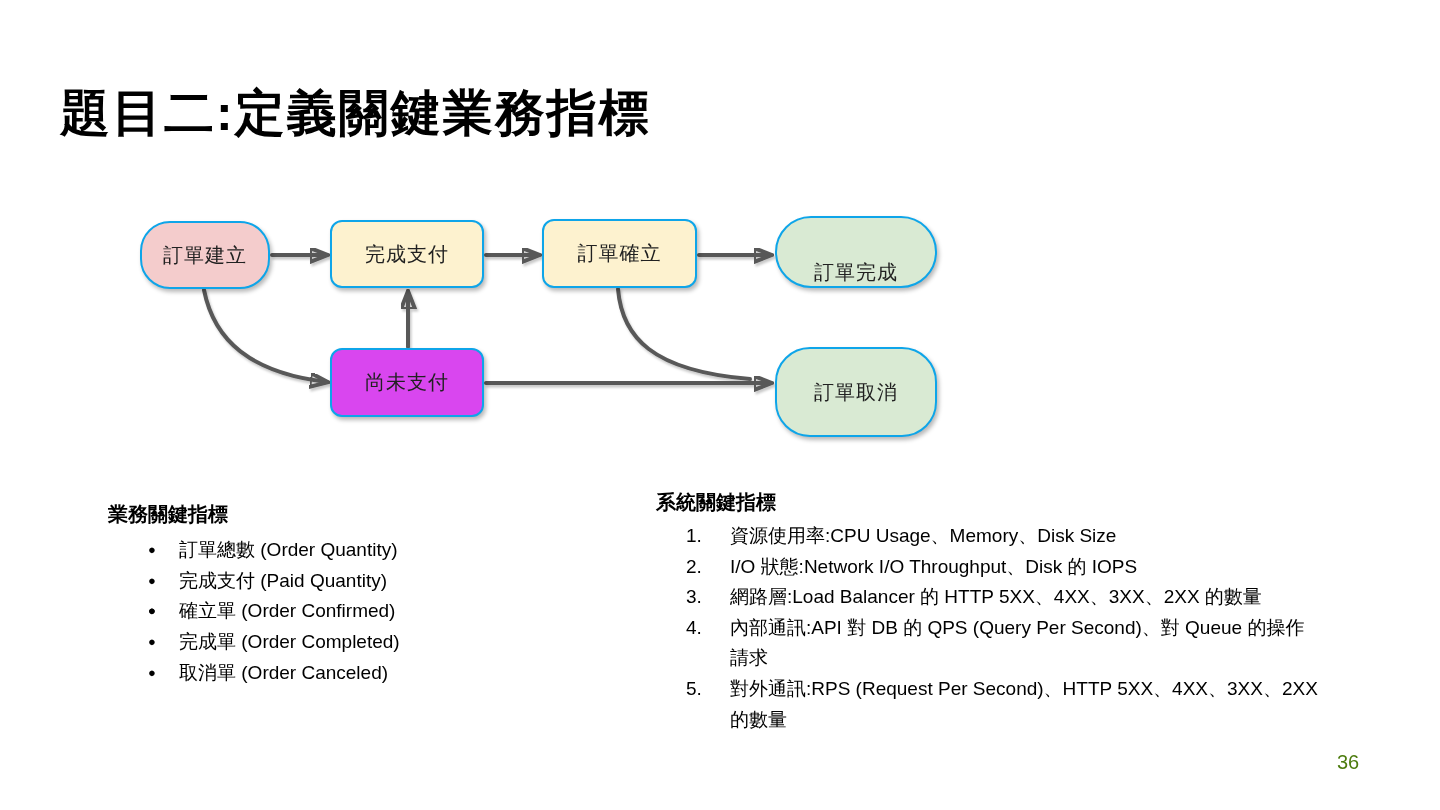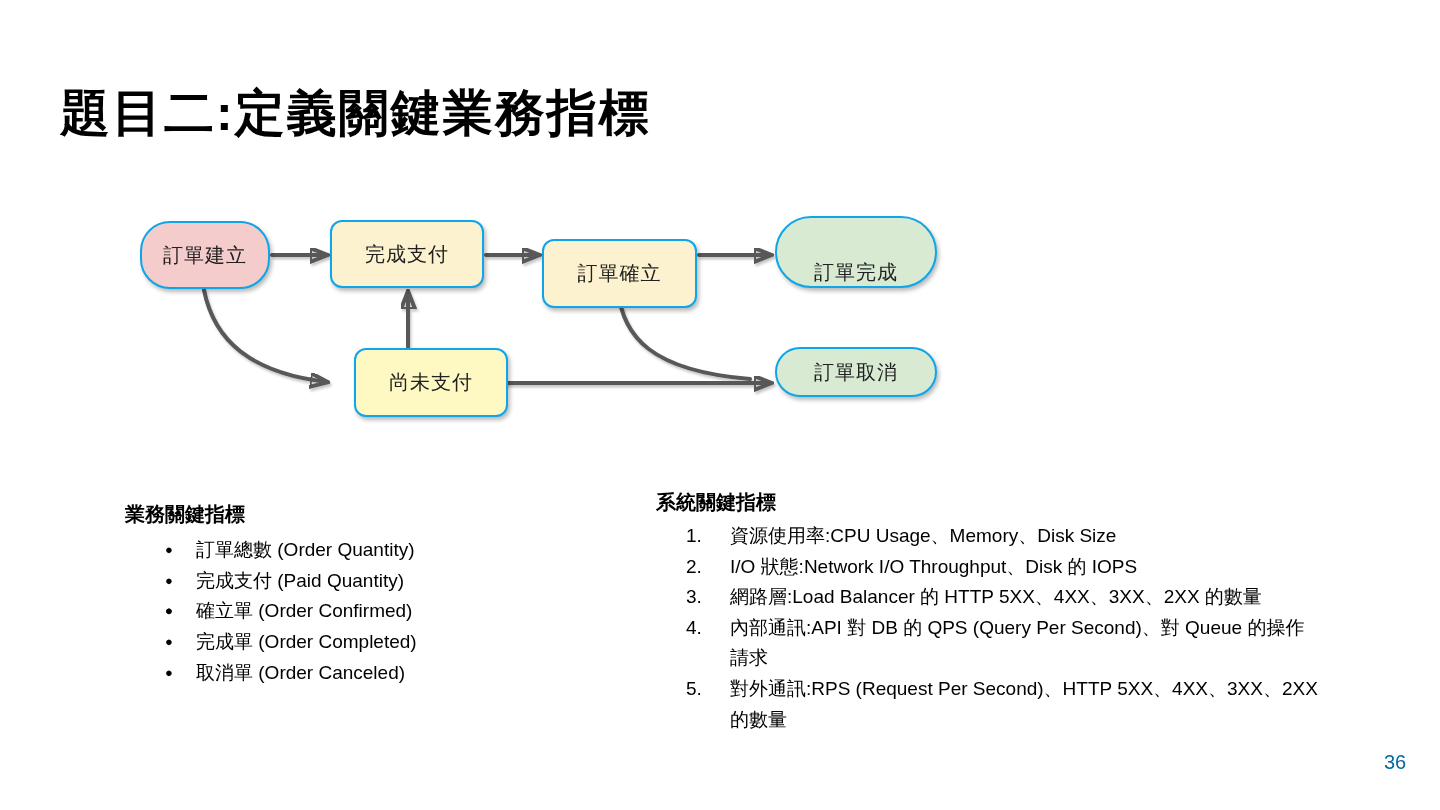--- a/index.html
+++ b/index.html
@@ -39,27 +39,27 @@
     font-size: 20px;
     color: #212121;
     box-shadow: 2px 3px 4px rgba(0,0,0,0.28);
     letter-spacing: 1px;
   }
   .n1 { left: 140px; top: 221px; width: 130px; height: 68px; border-radius: 30px; }
   .n2 { left: 330px; top: 220px; width: 154px; height: 68px; border-radius: 12px; }
   .n3 { left: 542px; top: 219px; width: 155px; height: 69px; border-radius: 12px; }
   .n4 { left: 775px; top: 216px; width: 162px; height: 72px; border-radius: 36px; }
   .n5 { left: 330px; top: 348px; width: 154px; height: 69px; border-radius: 12px; }
-  .n6 { left: 775px; top: 347px; width: 162px; height: 50px; border-radius: 35px; }
+  .n6 { left: 775px; top: 347px; width: 162px; height: 90px; border-radius: 35px; }
 
   
   .list-block { position: absolute; color: #000000; }
   .list-heading { font-size: 20px; font-weight: 700; line-height: 23px; }
 
-  .biz-block { left: 125px; top: 503px; width: 430px; }
+  .biz-block { left: 108px; top: 503px; width: 430px; }
   .biz-list { list-style: none; margin-top: 9px; }
   .biz-list li {
     position: relative;
     padding-left: 71px;
     font-size: 19px;
     line-height: 30.7px;
     white-space: nowrap;
   }
   .bullet-dot {
     position: absolute;
@@ -77,23 +77,23 @@
     line-height: 30.6px;
   }
   .item-num {
     position: absolute;
     left: 30px; top: 0;
     line-height: 30.6px;
   }
 
   .page-number {
     position: absolute;
-    left: 1384px; top: 751px;
+    left: 1337px; top: 751px;
     font-size: 20px;
-    color: #0369a1;
+    color: #4d7c0f;
   }
 </style>
 </head>
 <body>
 
 <div class="slide">
 
   <h1 class="slide-title">題目二:定義關鍵業務指標</h1>
 
   <div class="diagram">
@@ -117,27 +117,27 @@
         <path d="M618,289 C622,337 652,371 750,379"></path>
       </g>
     </svg>
 
     <div class="node n1" style="background-color: rgb(244, 204, 204);">
       <span>訂單建立</span>
     </div>
     <div class="node n2" style="background-color: rgb(253, 242, 207);">
       <span>完成支付</span>
     </div>
-    <div class="node n3" style="background-color: rgb(253, 242, 207); margin-top: 20px;">
+    <div class="node n3" style="background-color: rgb(253, 242, 207);">
       <span>訂單確立</span>
     </div>
     <div class="node n4" style="background-color: rgb(217, 234, 211); align-items: flex-end;">
       <span>訂單完成</span>
     </div>
-    <div class="node n5" style="background-color: #fef9c3; margin-left: 24px;">
+    <div class="node n5" style="background-color: #d946ef;">
       <span>尚未支付</span>
     </div>
     <div class="node n6" style="background-color: rgb(217, 234, 211);">
       <span>訂單取消</span>
     </div>
   </div>
 
   <div class="list-block biz-block">
     <div class="list-heading">業務關鍵指標</div>
     <ul class="biz-list">

